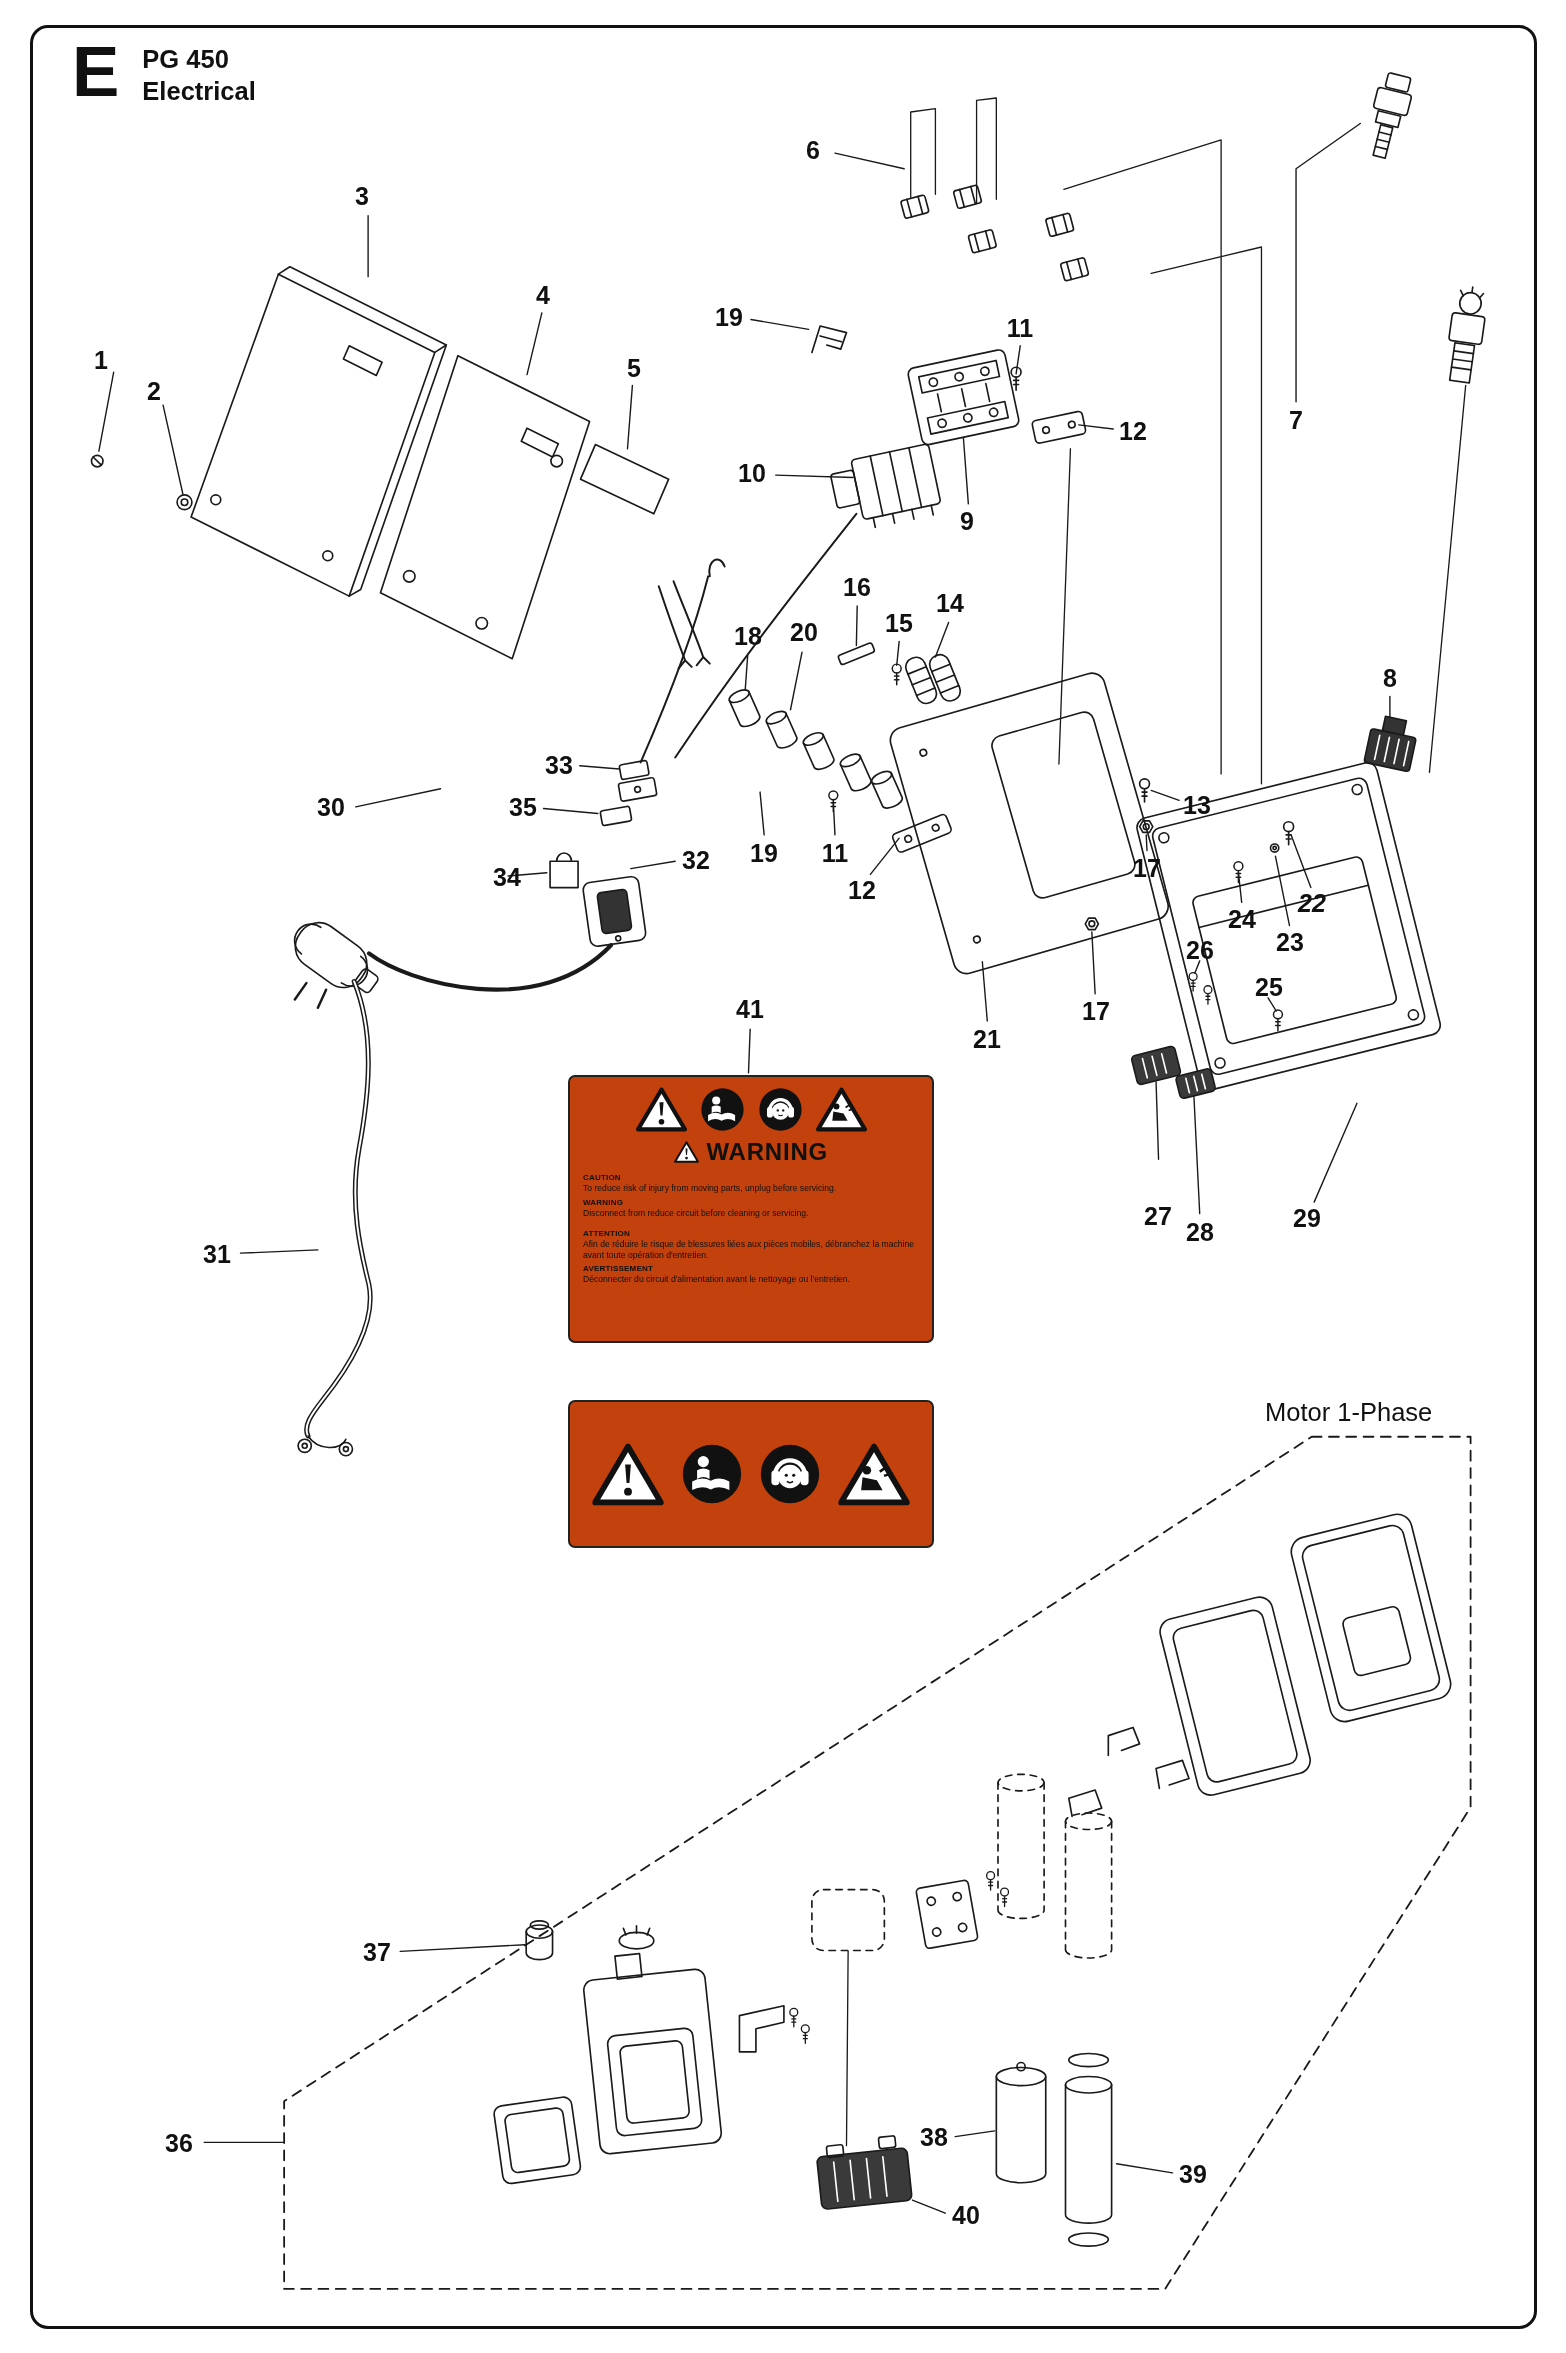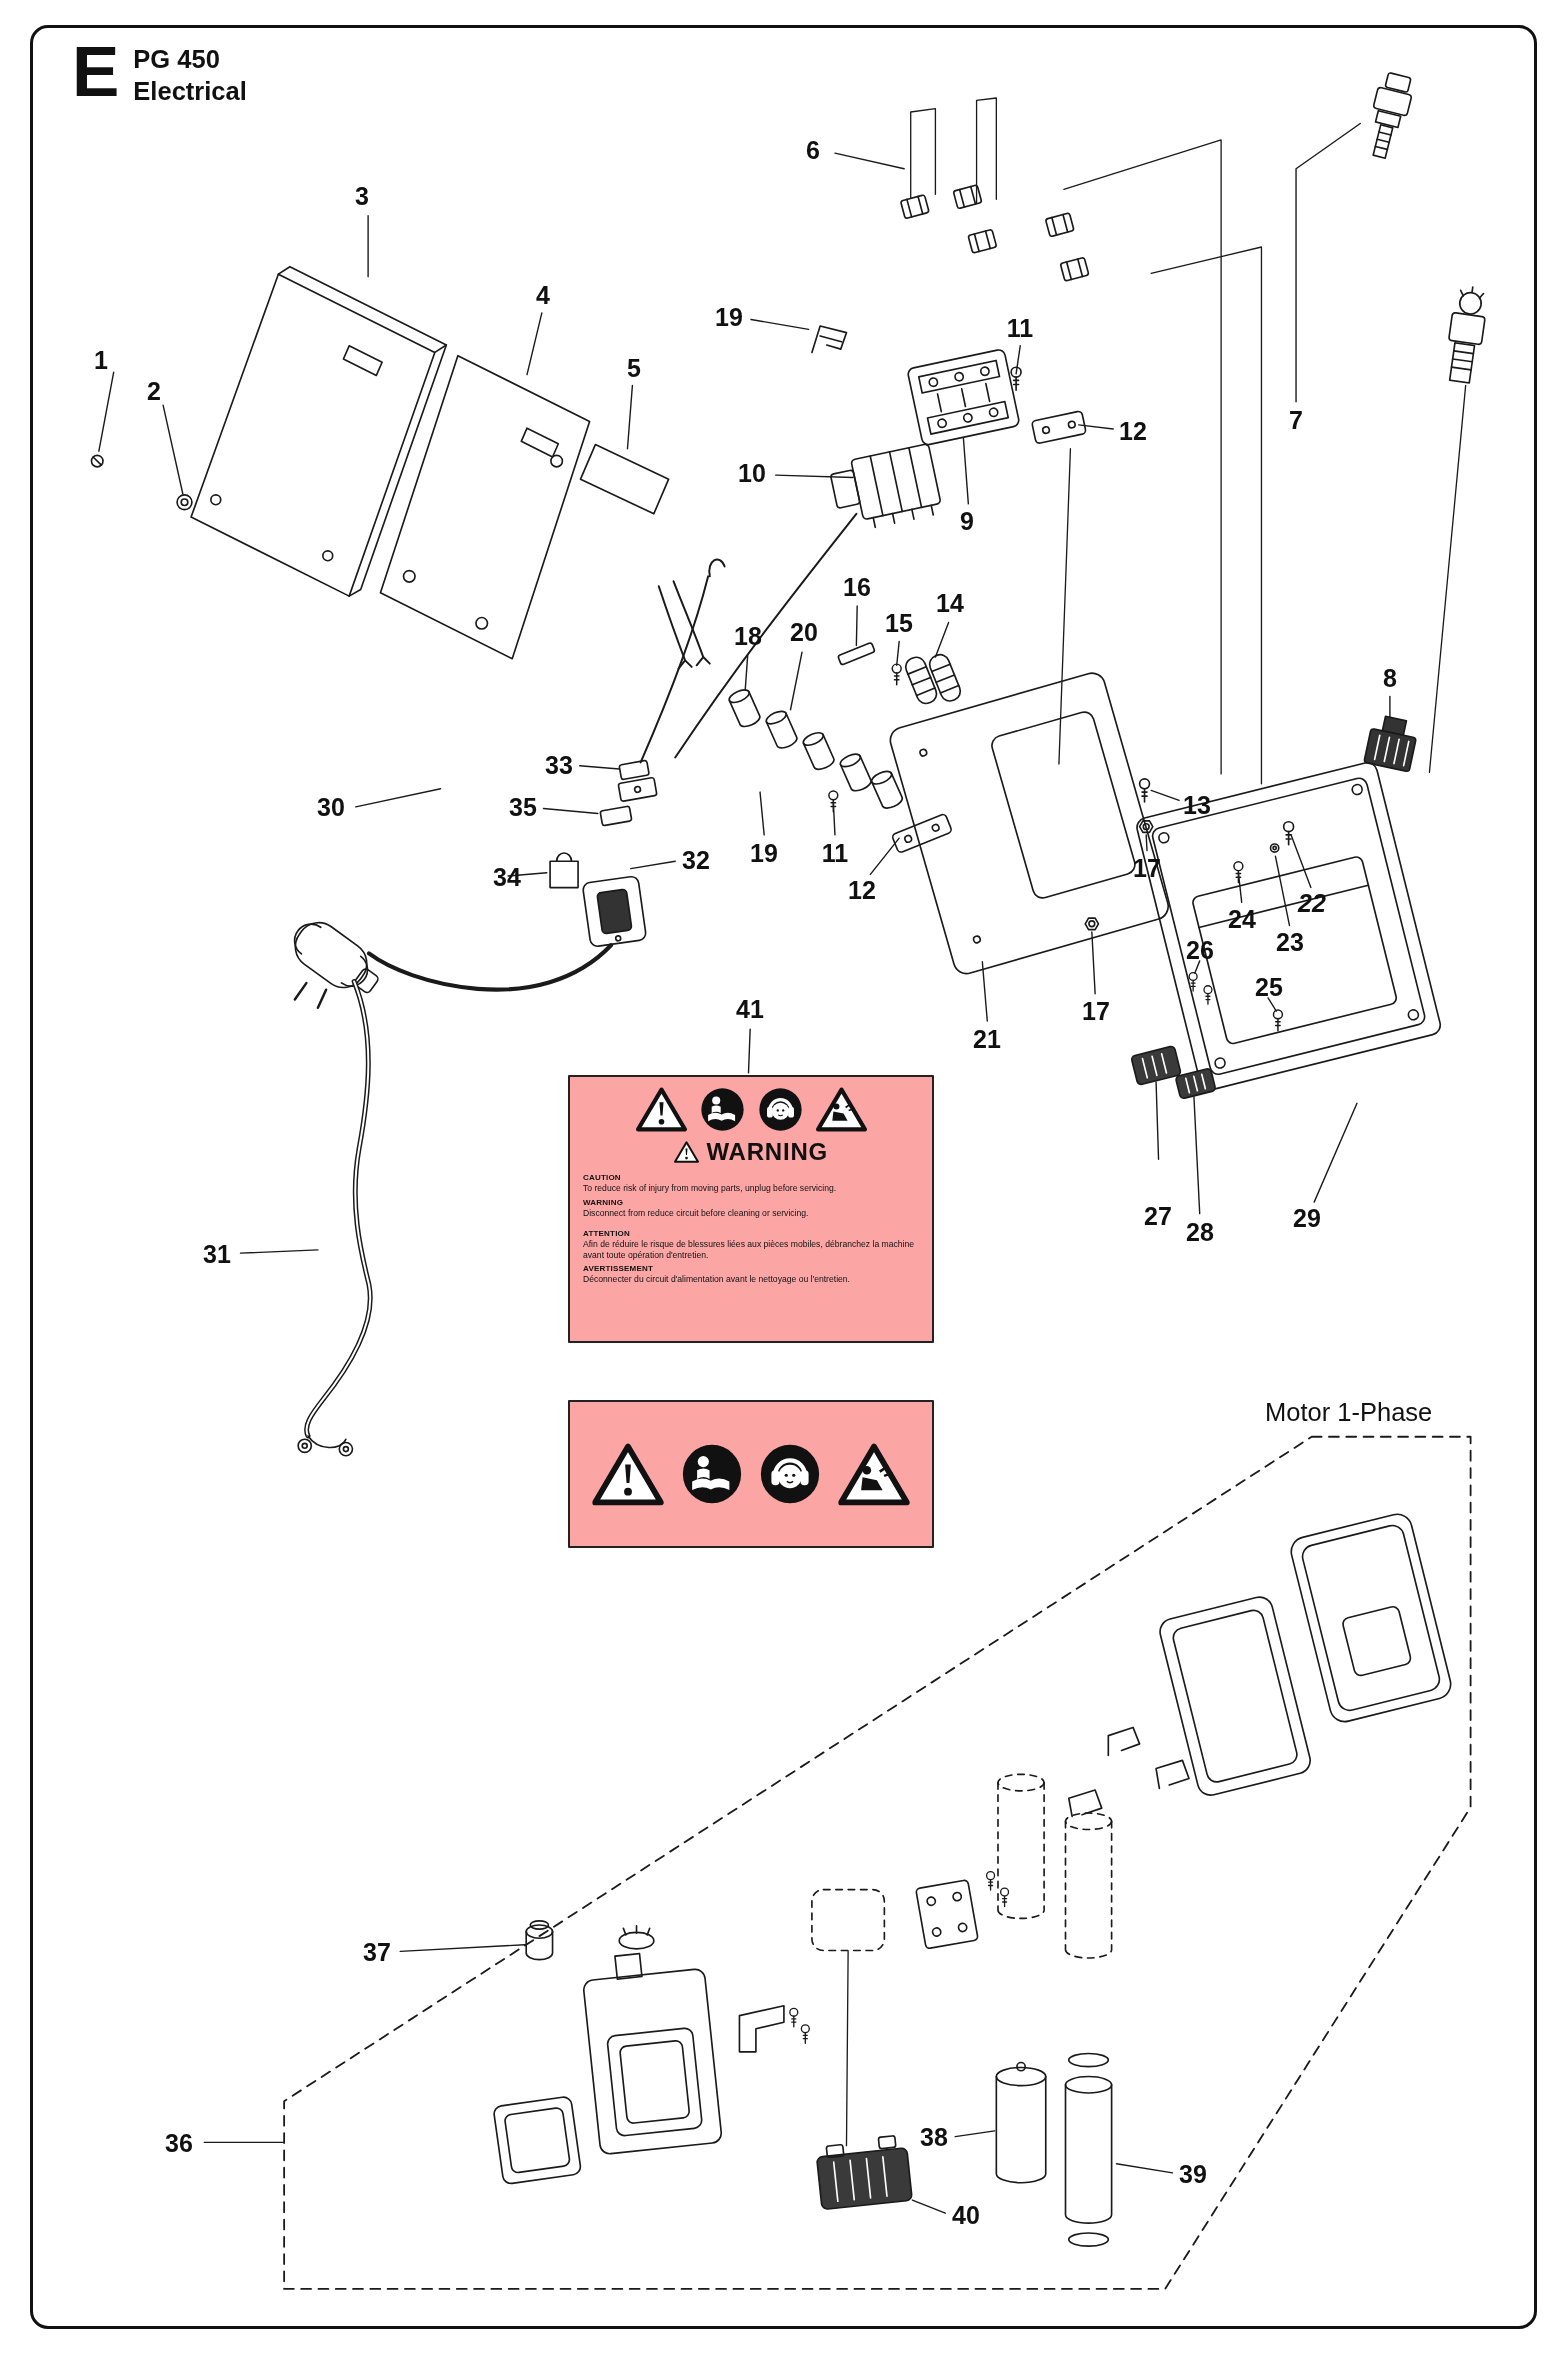--- a/index.html
+++ b/index.html
@@ -3,24 +3,24 @@
 <meta charset="utf-8">
 <style>
   *{margin:0;padding:0;box-sizing:border-box}
   html,body{background:#fff}
   body{font-family:"Liberation Sans", sans-serif;color:#111}
   .page{position:relative;width:1567px;height:2354px;background:#fff;overflow:hidden}
   .frame{position:absolute;left:30px;top:25px;width:1507px;height:2304px;border:3.3px solid #111;border-radius:18px;pointer-events:none}
   .art{position:absolute;left:0;top:0;width:1567px;height:2354px}
   .hdr{position:absolute;left:72px;top:38px;display:flex;align-items:flex-start}
   .hdr .E{font-size:71px;font-weight:bold;line-height:.95}
-  .hdr .tblock{margin-left:14px;margin-top:5px;font-size:25.5px;font-weight:bold;line-height:32px}
+  .hdr .tblock{margin-left:23px;margin-top:5px;font-size:25.5px;font-weight:bold;line-height:32px}
   .callout{position:absolute;transform:translate(-50%,-50%);font-size:25px;font-weight:bold;white-space:nowrap}
   .motor-label{position:absolute;left:1265px;top:1398px;width:207px;font-size:25.5px;font-weight:normal}
-  .warnbox{position:absolute;border:2.5px solid #222;border-radius:1px;background:#fca5a5}
+  .warnbox{position:absolute;border:2.5px solid #222;border-radius:7px;background:#c2410c}
   #warn1{left:568px;top:1075px;width:366px;height:268px;padding:10px 13px 6.6px}
   #warn2{left:568px;top:1400px;width:366px;height:148px;display:flex;justify-content:center;align-items:center;gap:16.5px}
   .icon-row{display:flex;justify-content:center;align-items:center;gap:13px}
   .w1 .ic-tri{width:51px;height:45px}
   .w1 .ic-cir{width:45px;height:45px}
   .w2 .ic-tri{width:72px;height:63px}
   .w2 .ic-cir{width:62px;height:62px}
   .warn-head{display:flex;justify-content:center;align-items:center;gap:7.4px;font-weight:bold;font-size:24px;margin:5.8px 0 6.6px;letter-spacing:0.8px}
   .warn-head .ic-s{width:25px;height:22px}
   .warn-text{font-size:8.6px;line-height:1.25}

